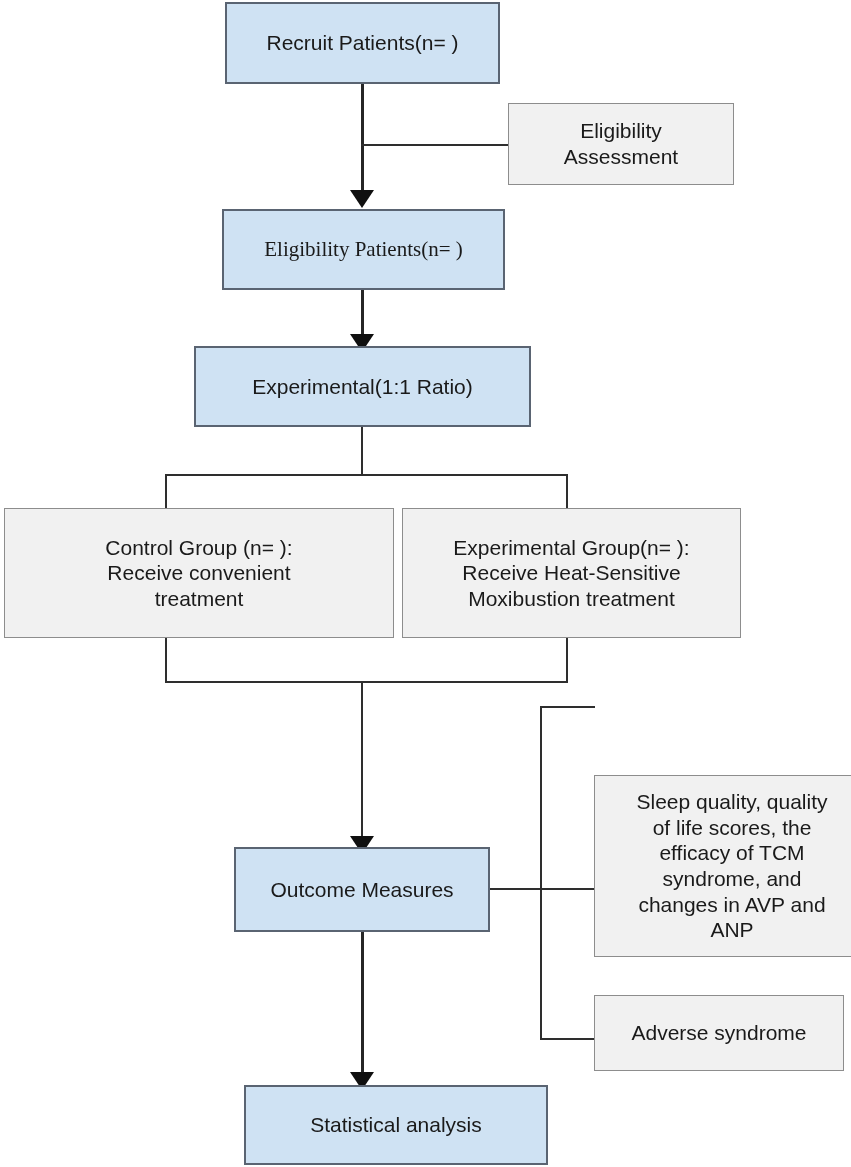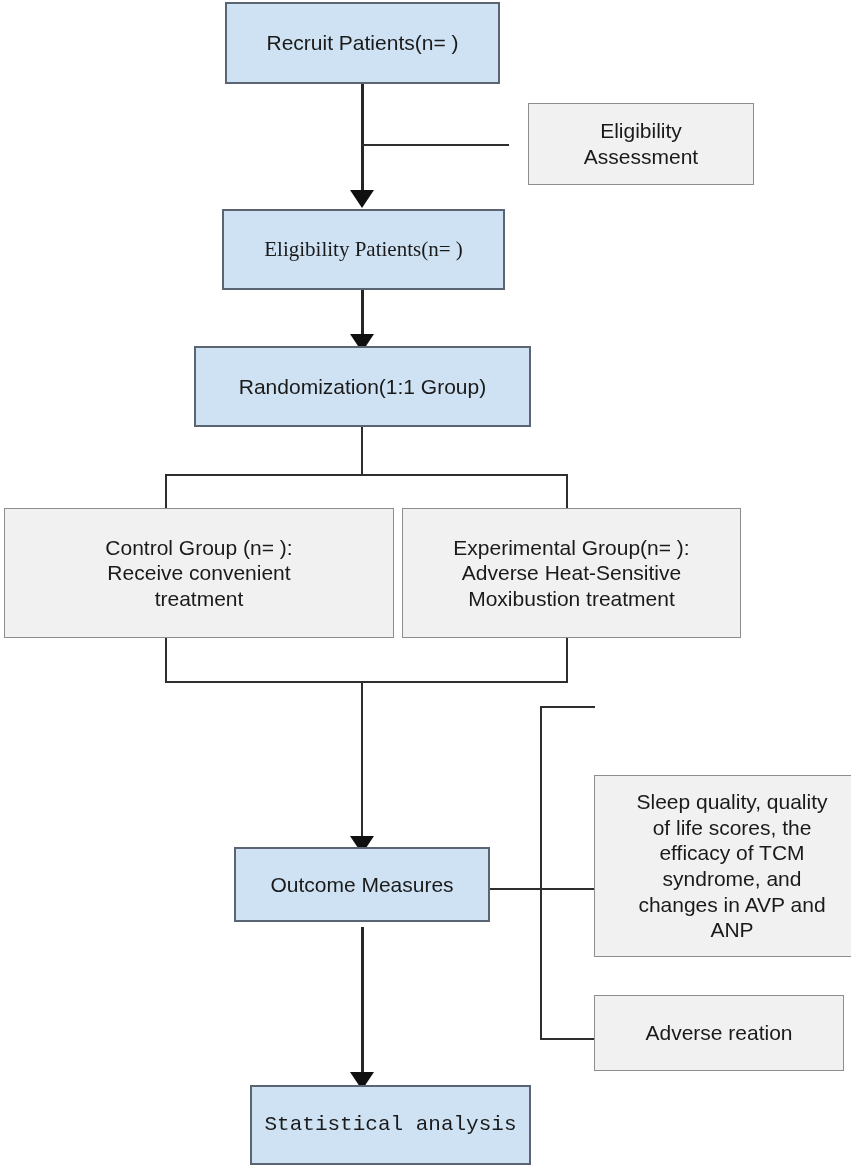--- a/index.html
+++ b/index.html
@@ -85,42 +85,42 @@
   </svg>
 
   <div class="edge edge-thin-h" style="left:490px; top:888px; width:105px;"></div>
   <div class="edge edge-thin-v" style="left:540px; top:706px; height:334px;"></div>
   <div class="edge edge-thin-h" style="left:540px; top:706px; width:55px;"></div>
   <div class="edge edge-thin-h" style="left:540px; top:888px; width:55px;"></div>
   <div class="edge edge-thin-h" style="left:540px; top:1038px; width:55px;"></div>
 
   <div class="node node-blue" style="left:225px; top:2px; width:275px; height:82px;">Recruit Patients(n=  )</div>
 
-  <div class="node node-gray" style="left:508px; top:103px; width:226px; height:82px;margin-left:20px;">Eligibility
+  <div class="node node-gray" style="left:508px; top:103px; width:226px; height:82px;">Eligibility
 Assessment</div>
 
   <div class="node node-blue" style="left:222px; top:209px; width:283px; height:81px;font-family:Liberation Serif, serif;">Eligibility Patients(n=  )</div>
 
-  <div class="node node-blue" style="left:194px; top:346px; width:337px; height:81px;">Randomization(1:1 Group)</div>
+  <div class="node node-blue" style="left:194px; top:346px; width:337px; height:81px;">Experimental(1:1 Ratio)</div>
 
   <div class="node node-gray" style="left:4px; top:508px; width:390px; height:130px;">Control Group (n=  ):
 Receive convenient
 treatment</div>
 
   <div class="node node-gray" style="left:402px; top:508px; width:339px; height:130px;">Experimental Group(n=  ):
-Adverse Heat-Sensitive
+Receive Heat-Sensitive
 Moxibustion treatment</div>
 
 
   <div class="node node-gray" style="left:594px; top:775px; width:276px; height:182px;">Sleep quality, quality
 of life scores, the
 efficacy of TCM
 syndrome, and
 changes in  AVP and
 ANP</div>
 
-  <div class="node node-gray" style="left:594px; top:995px; width:250px; height:76px;">Adverse reation</div>
+  <div class="node node-gray" style="left:594px; top:995px; width:250px; height:76px;">Adverse syndrome</div>
 
-  <div class="node node-blue" style="left:234px; top:847px; width:256px; height:75px;">Outcome Measures</div>
+  <div class="node node-blue" style="left:234px; top:847px; width:256px; height:85px;">Outcome Measures</div>
 
-  <div class="node node-blue" style="left:250px; top:1085px; width:281px; height:80px;font-family:Liberation Mono, monospace;">Statistical analysis</div>
+  <div class="node node-blue" style="left:244px; top:1085px; width:304px; height:80px;">Statistical analysis</div>
 
 </div>
 
 </body></html>

